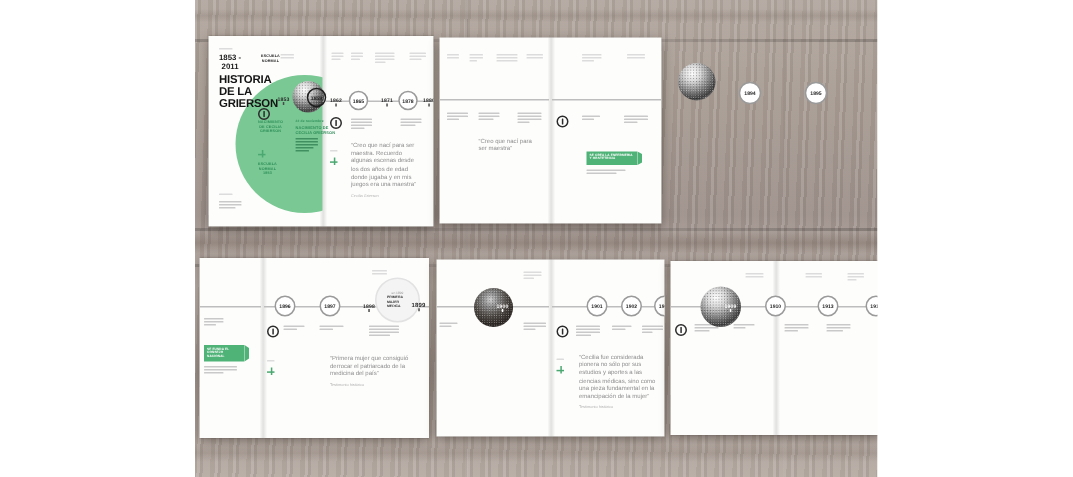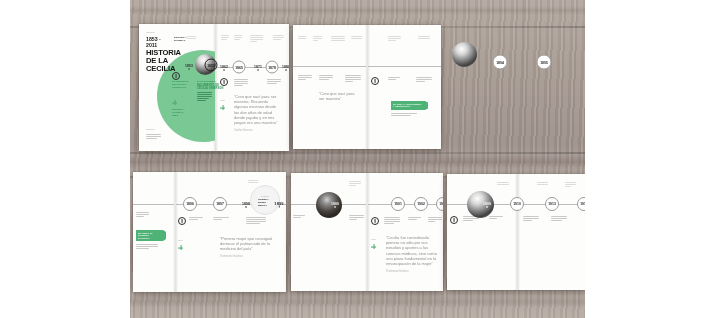--- a/index.html
+++ b/index.html
@@ -115,32 +115,32 @@
     <div class="wood-grain" style="top:155px;height:14px;opacity:.85;"></div>
     <div class="wood-grain" style="top:6px;height:9px;opacity:.5;"></div>
     <div class="wood-grain" style="top:296px;height:12px;opacity:.55;"></div>
     <div class="wood-vseam" style="left:180px;opacity:.5;"></div>
     <div class="wood-vseam" style="left:392px;opacity:.35;"></div>
   </div>
 
   <div class="spread" id="sp1" style="left:139px;top:24px;width:150px;height:127px;">
     <div class="gutter" style="left:74px;"></div>
 
-    <div class="page" style="left:0;width:76px;">
+    <div class="page" style="left:0;width:76px;text-align:center;">
 
       <div class="disc" style="left:18px;top:26px;width:92px;height:92px;background:#7ac894;"></div>
 
       <div class="tx lt" style="left:7px;top:8px;width:9px;">
           <i></i>
         </div>
 
       <div class="cover-date" style="left:7px;top:13px;"><span>1853 -</span><br><span>2011</span></div>
       <div class="cover-title" style="left:7px;top:25px;">HISTORIA</div>
       <div class="cover-title" style="left:7px;top:33px;">DE LA</div>
-      <div class="cover-title" style="left:7px;top:41px;">CECILIA</div>
+      <div class="cover-title" style="left:7px;top:41px;">GRIERSON</div>
 
       <div class="lbl" style="left:35px;top:12px;">ESCUELA
 NORMAL</div>
       <div class="tx lt" style="left:48px;top:12px;width:9px;">
           <i></i>
           <i></i>
         </div>
 
       <div class="stamp" style="left:33px;top:48px;"></div>
       <div class="lbl g" style="left:33px;top:56px;">NACIMIENTO

